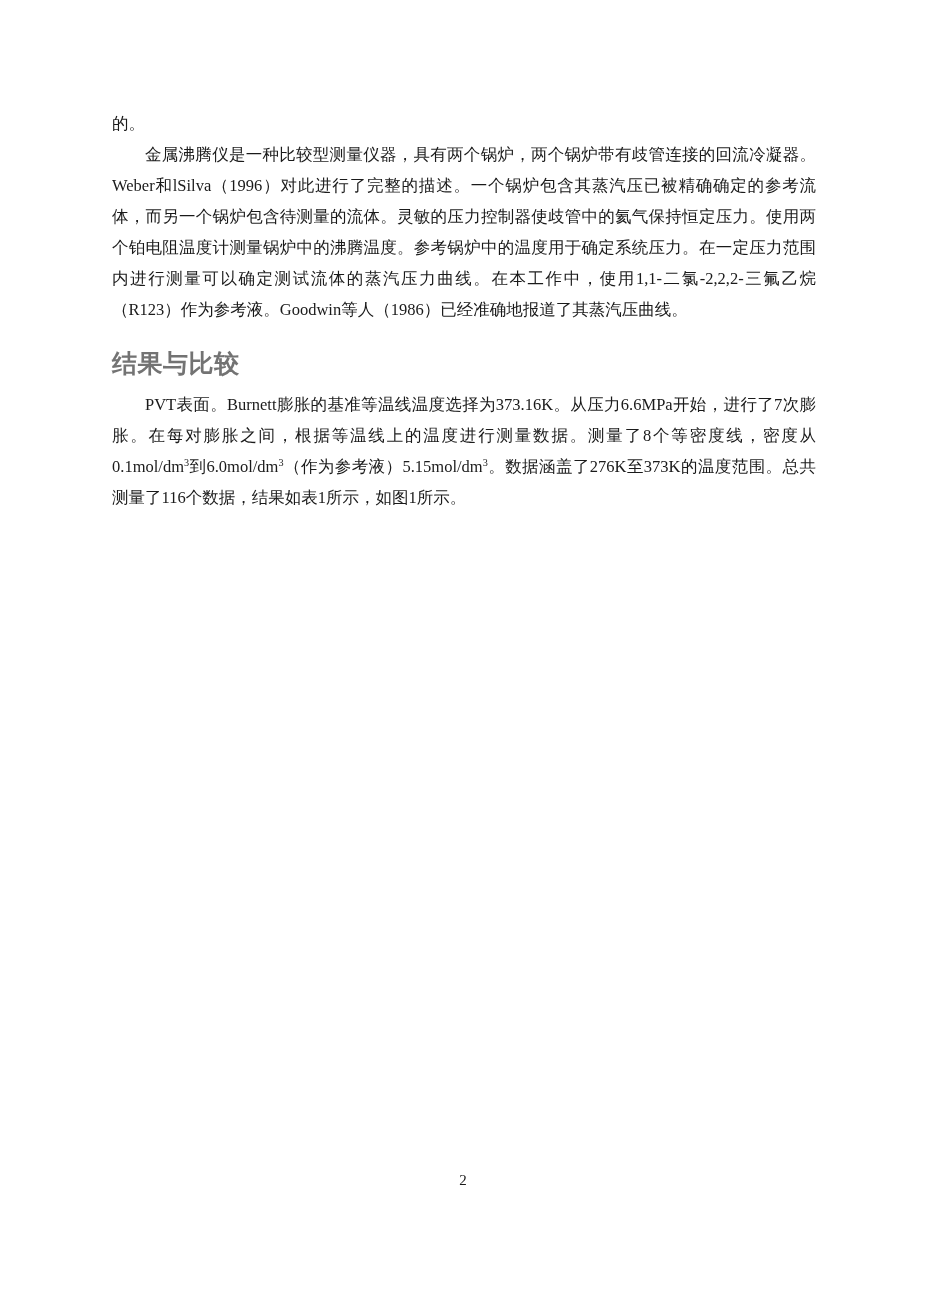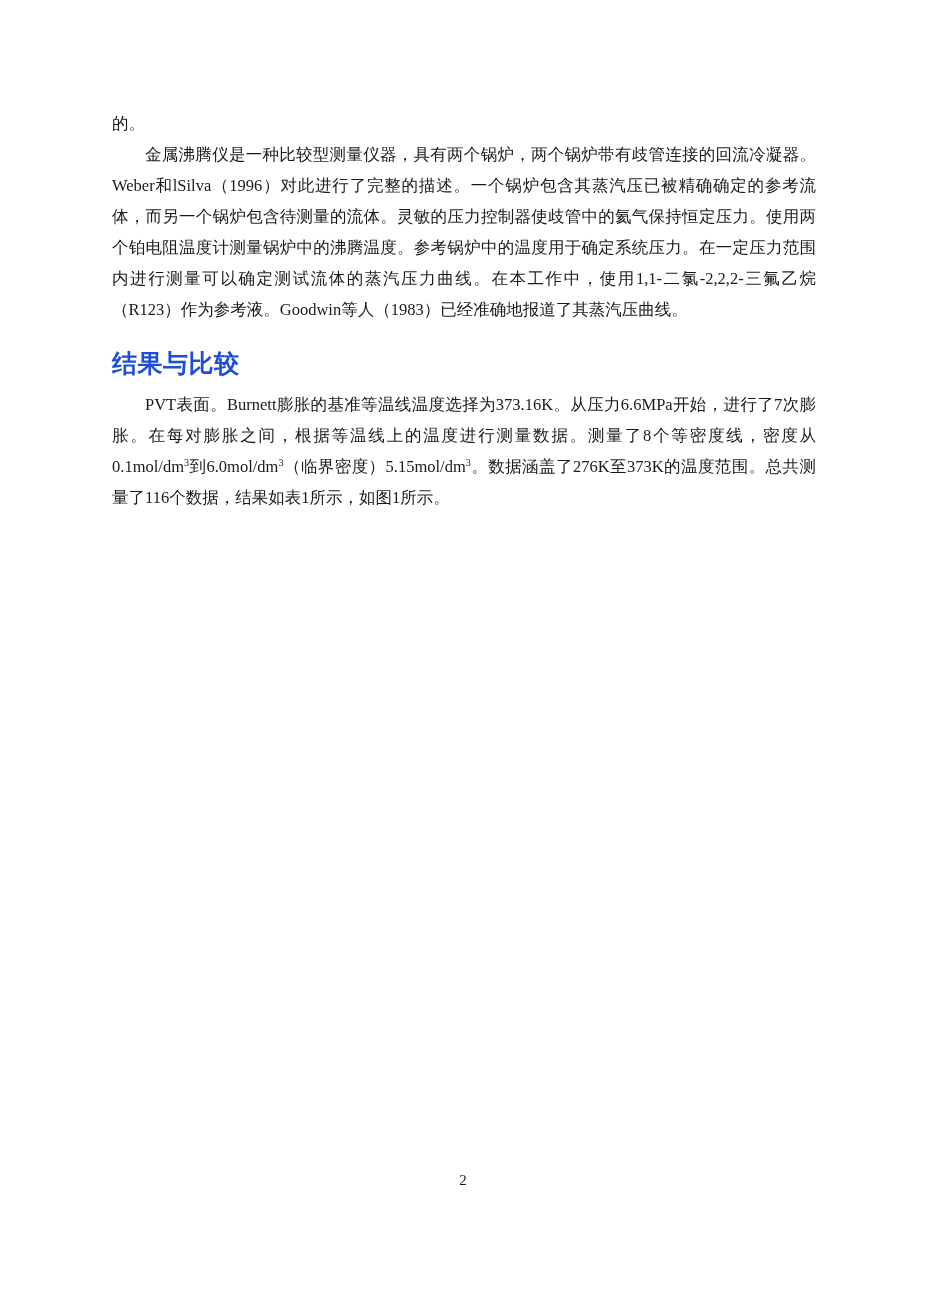--- a/index.html
+++ b/index.html
@@ -34,21 +34,21 @@
     font-family: "Liberation Serif", serif;
   }
   p.indent {
     text-indent: 2em;
   }
   .heading {
     margin: 18px 0 6px 0;
     font-size: 25px;
     line-height: 40px;
     font-weight: bold;
-    color: #1d4ed8;
+    color: #737373;
     font-family: "Liberation Sans", sans-serif;
     letter-spacing: 0.5px;
   }
   sup {
     font-size: 0.62em;
     vertical-align: super;
     line-height: 0;
   }
   .pagenum {
     position: absolute;
@@ -63,23 +63,23 @@
 </style>
 </head>
 <body>
 
 <div class="page">
   <div class="content">
 
     <p class="para">的。</p>
 
 
-    <p class="para indent">金属沸腾仪是一种比较型测量仪器，具有两个锅炉，两个锅炉带有歧管连接的回流冷凝器。Weber和lSilva（1996）对此进行了完整的描述。一个锅炉包含其蒸汽压已被精确确定的参考流体，而另一个锅炉包含待测量的流体。灵敏的压力控制器使歧管中的氦气保持恒定压力。使用两个铂电阻温度计测量锅炉中的沸腾温度。参考锅炉中的温度用于确定系统压力。在一定压力范围内进行测量可以确定测试流体的蒸汽压力曲线。在本工作中，使用1,1-二氯-2,2,2-三氟乙烷（R123）作为参考液。Goodwin等人（1983）已经准确地报道了其蒸汽压曲线。</p>
+    <p class="para indent">金属沸腾仪是一种比较型测量仪器，具有两个锅炉，两个锅炉带有歧管连接的回流冷凝器。Weber和lSilva（1996）对此进行了完整的描述。一个锅炉包含其蒸汽压已被精确确定的参考流体，而另一个锅炉包含待测量的流体。灵敏的压力控制器使歧管中的氦气保持恒定压力。使用两个铂电阻温度计测量锅炉中的沸腾温度。参考锅炉中的温度用于确定系统压力。在一定压力范围内进行测量可以确定测试流体的蒸汽压力曲线。在本工作中，使用1,1-二氯-2,2,2-三氟乙烷（R123）作为参考液。Goodwin等人（1986）已经准确地报道了其蒸汽压曲线。</p>
 
 
     <h2 class="heading">结果与比较</h2>
 
-    <p class="para indent"><span>PVT表面。Burnett膨胀的基准等温线温度选择为373.16K。从压力6.6MPa开始，进行了7次膨胀。在每对膨胀之间，根据等温线上的温度进行测量数据。测量了8个等密度线，密度从0.1mol/dm</span><sup>3</sup><span>到6.0mol/dm</span><sup>3</sup><span>（临界密度）5.15mol/dm</span><sup>3</sup><span>。数据涵盖了276K至373K的温度范围。总共测量了116个数据，结果如表1所示，如图1所示。</span></p>
+    <p class="para indent"><span>PVT表面。Burnett膨胀的基准等温线温度选择为373.16K。从压力6.6MPa开始，进行了7次膨胀。在每对膨胀之间，根据等温线上的温度进行测量数据。测量了8个等密度线，密度从0.1mol/dm</span><sup>3</sup><span>到6.0mol/dm</span><sup>3</sup><span>（作为参考液）5.15mol/dm</span><sup>3</sup><span>。数据涵盖了276K至373K的温度范围。总共测量了116个数据，结果如表1所示，如图1所示。</span></p>
 
   </div>
 
   <div class="pagenum">2</div>
 </div>
 
 </body></html>

